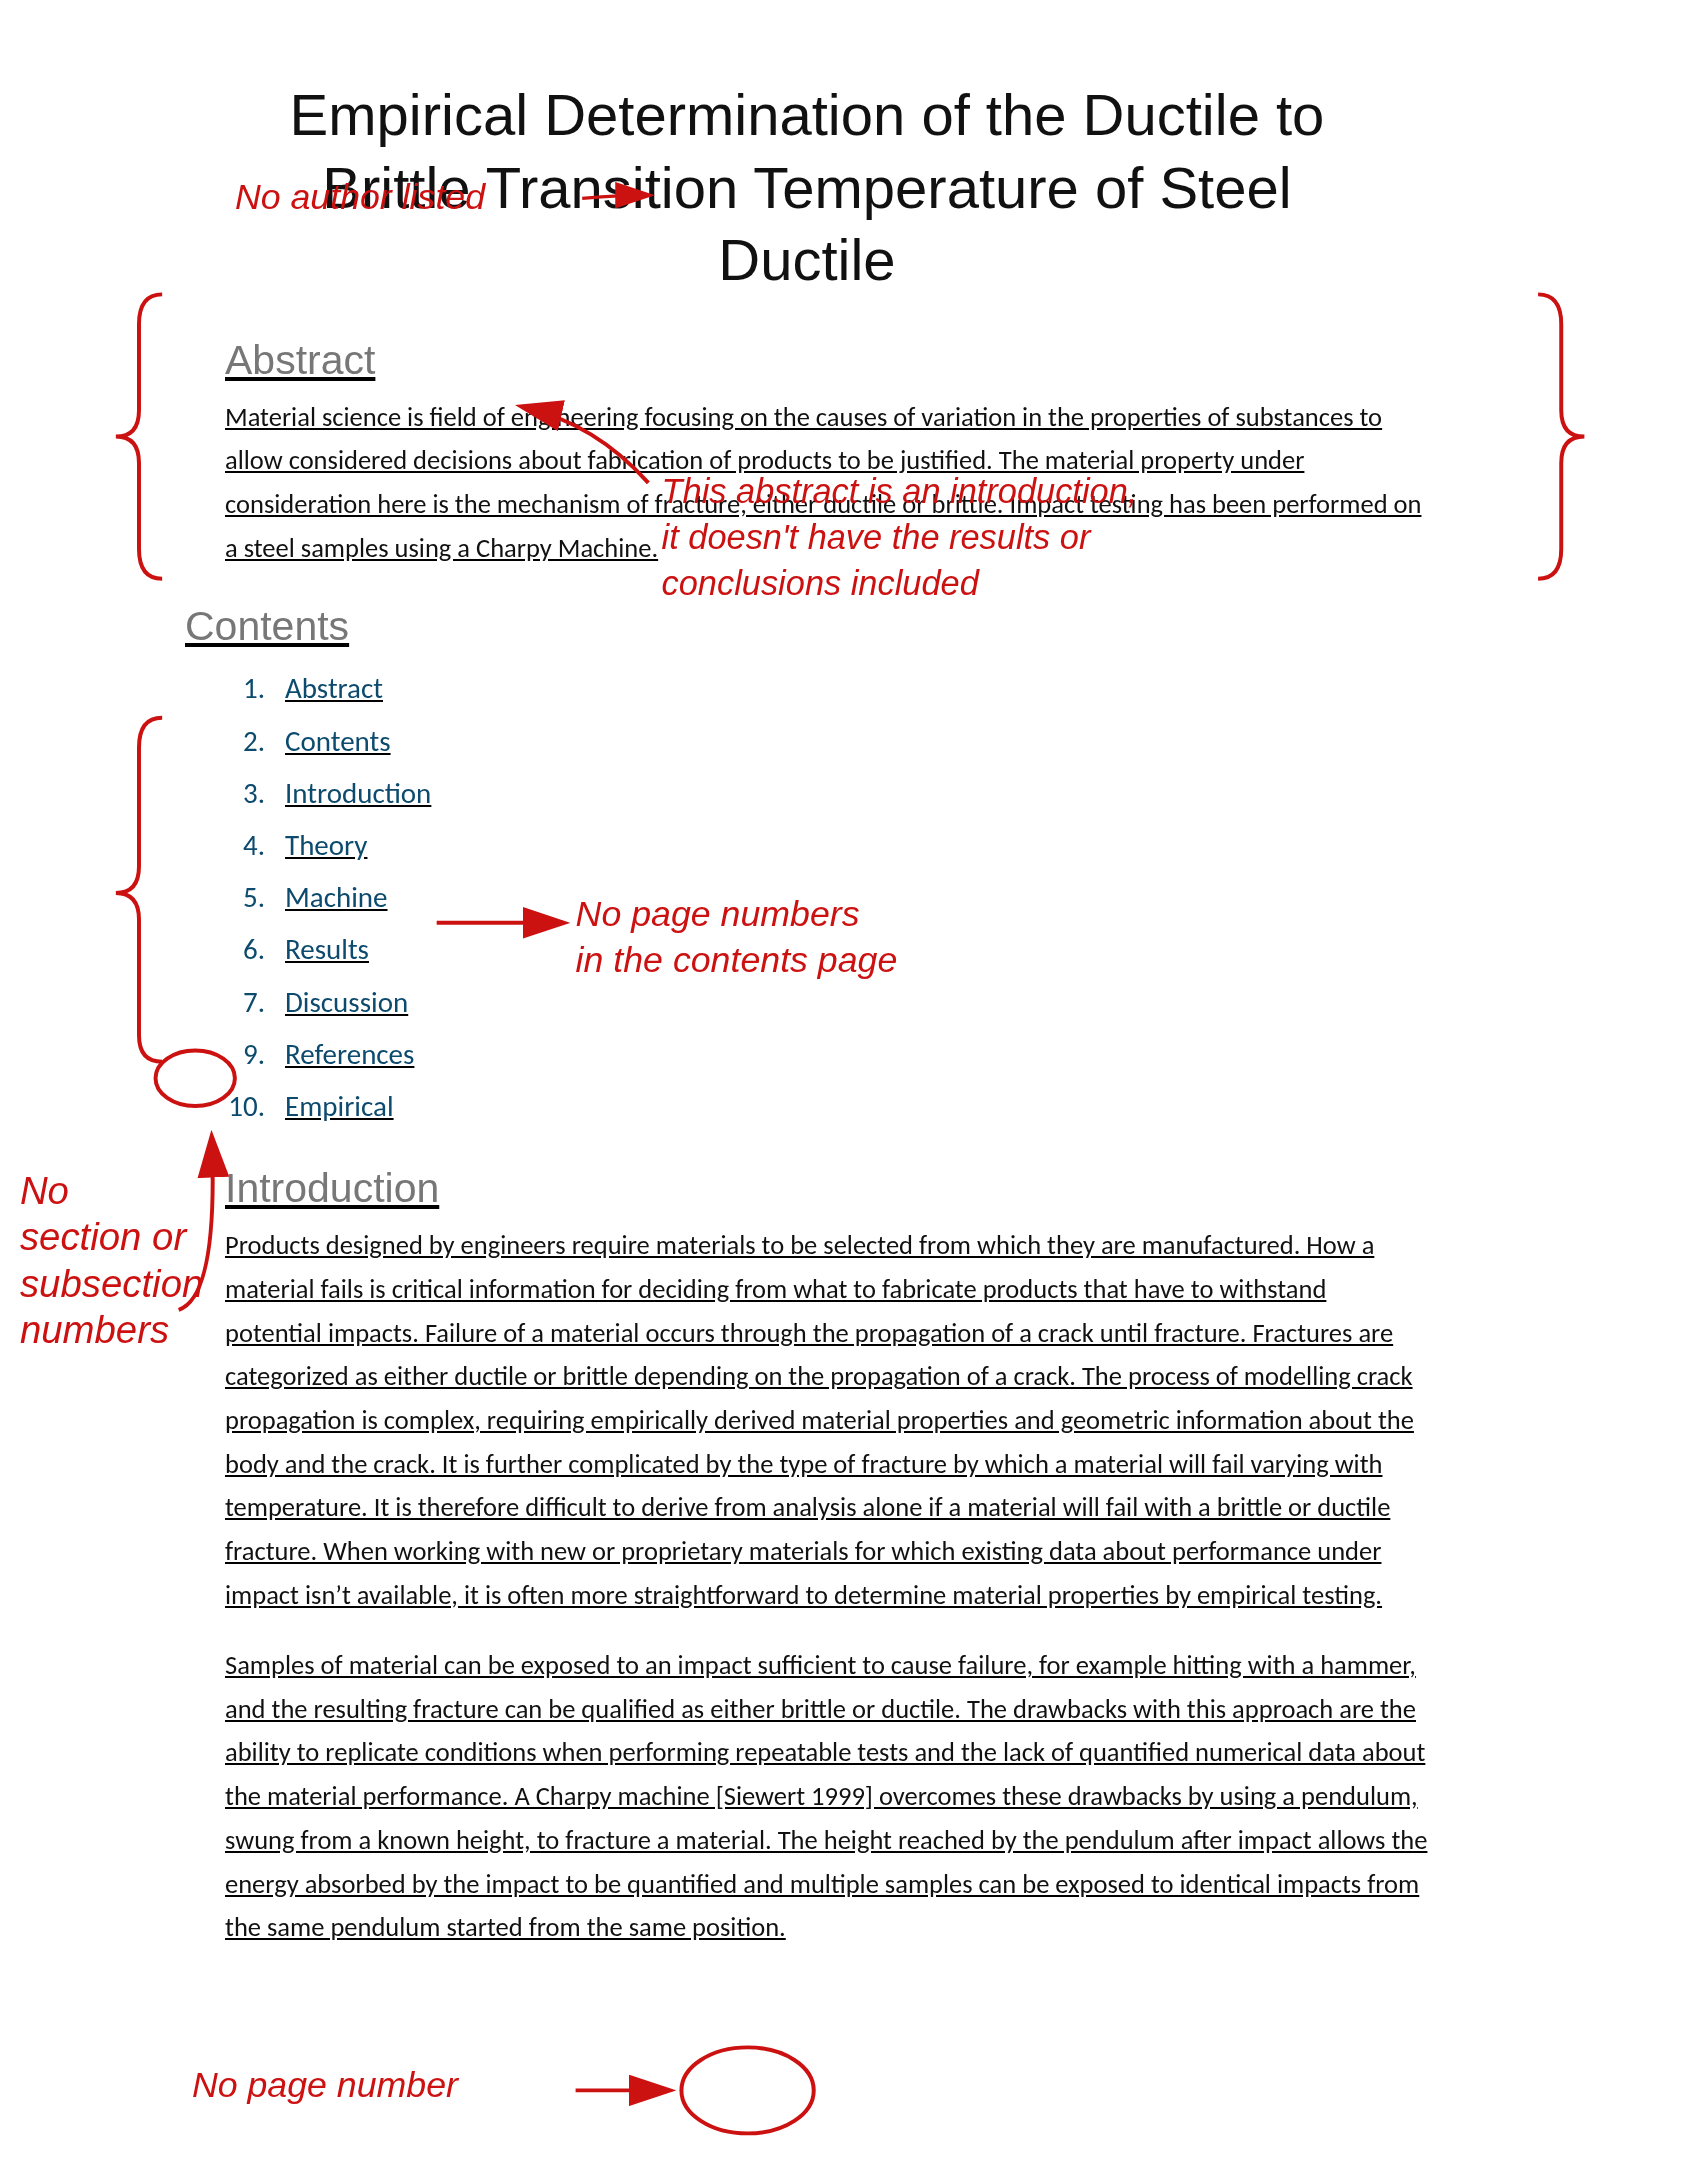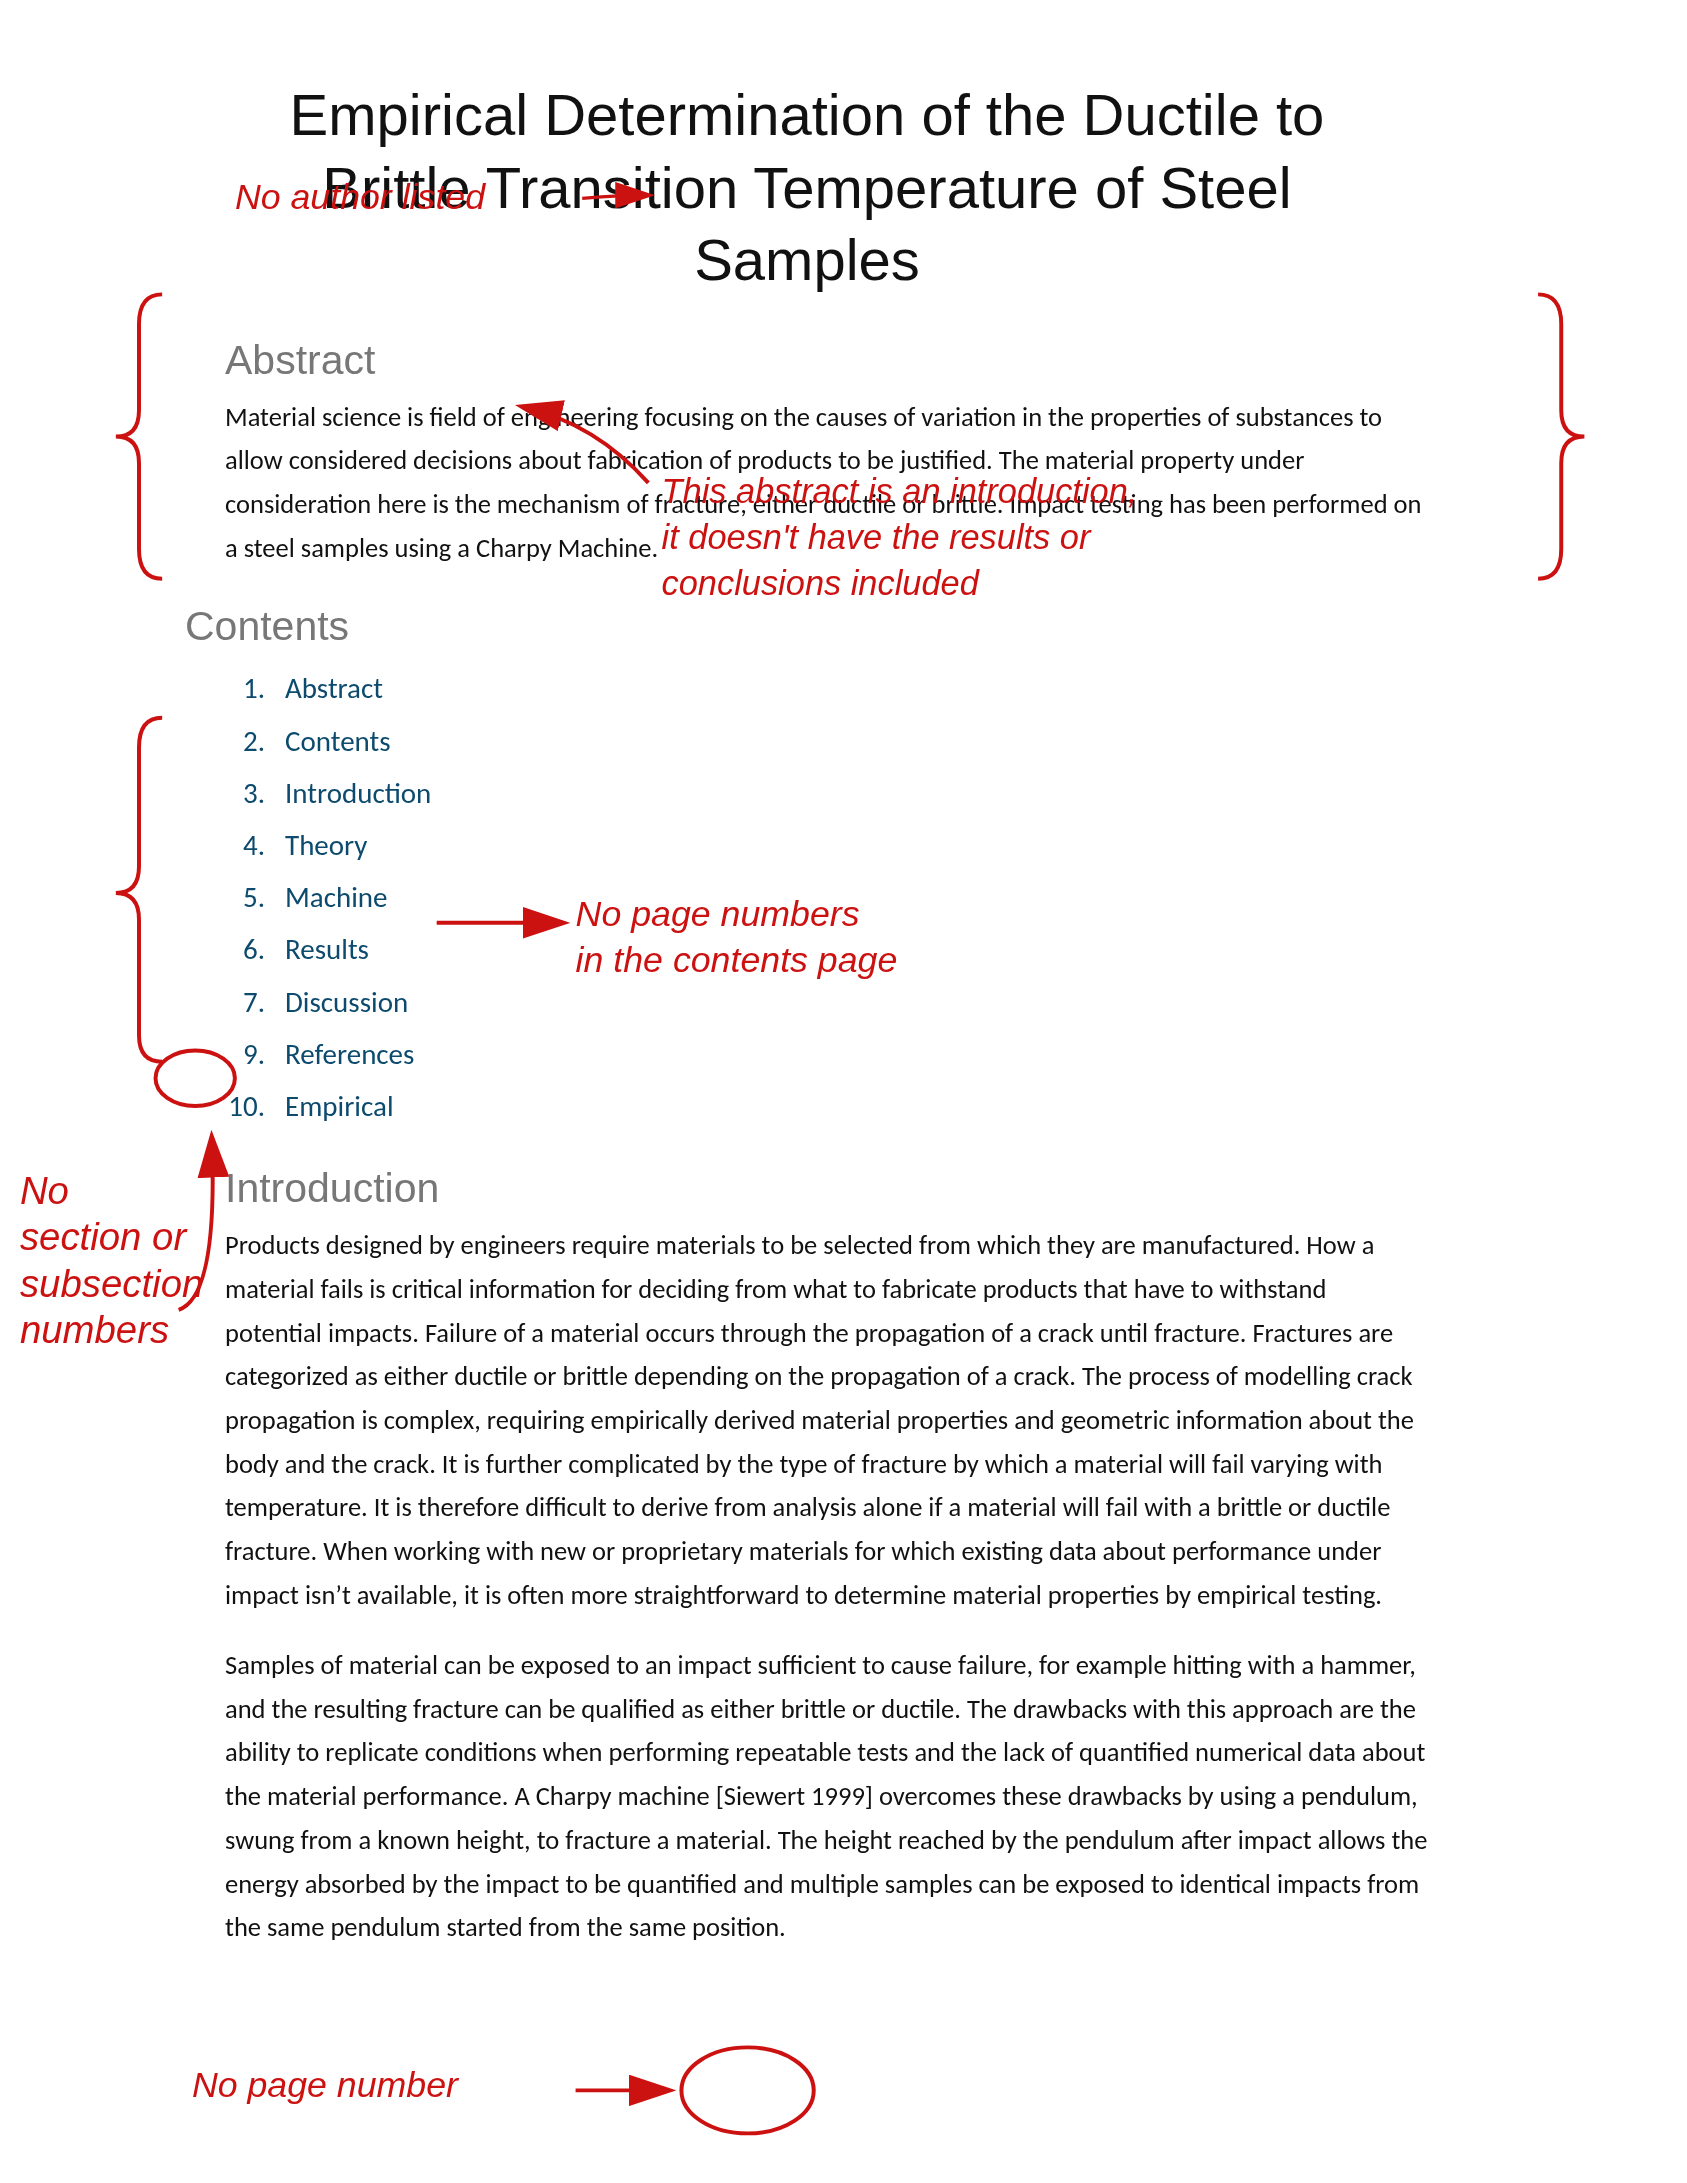--- a/index.html
+++ b/index.html
@@ -41,20 +41,21 @@
       top: 0;
       left: 0;
       width: 1687px;
       height: 2183px;
       pointer-events: none;
     }
 
     
     .section {
       margin-bottom: 33px;
+      text-decoration: underline;
     }
 
     .section-heading {
       font-size: 41px;
       font-weight: 300;
       color: #777;
       margin-bottom: 12px;
       font-family: 'Segoe UI', Arial, sans-serif;
     }
 
@@ -96,21 +97,21 @@
   </style>
 </head>
 <body>
 
 <div class="page">
 
   <div class="title-section">
     <h1 class="main-title">
       <span>Empirical Determination of the Ductile to</span><br>
       <span>Brittle Transition Temperature of Steel</span><br>
-      <span>Samples</span>
+      <span>Ductile</span>
     </h1>
   </div>
 
   <div class="section" style="margin-left:40px; margin-top: 13.2px;">
     <div class="section-heading">Abstract</div>
     <p class="section-body">Material science is field of engineering focusing on the causes of variation in the properties of substances to allow considered decisions about fabrication of products to be justified. The material property under consideration here is the mechanism of fracture, either ductile or brittle.  Impact testing has been performed on a steel samples using a Charpy Machine.</p>
   </div>
 
   <div class="section" style="margin-top:20px;">
     <div class="section-heading">Contents</div>

